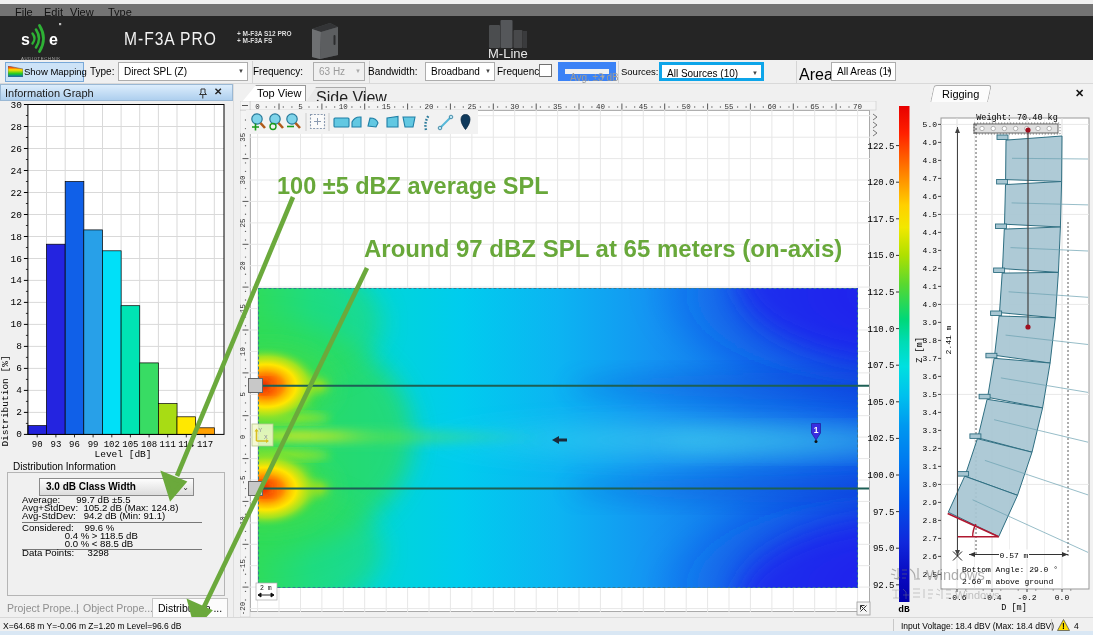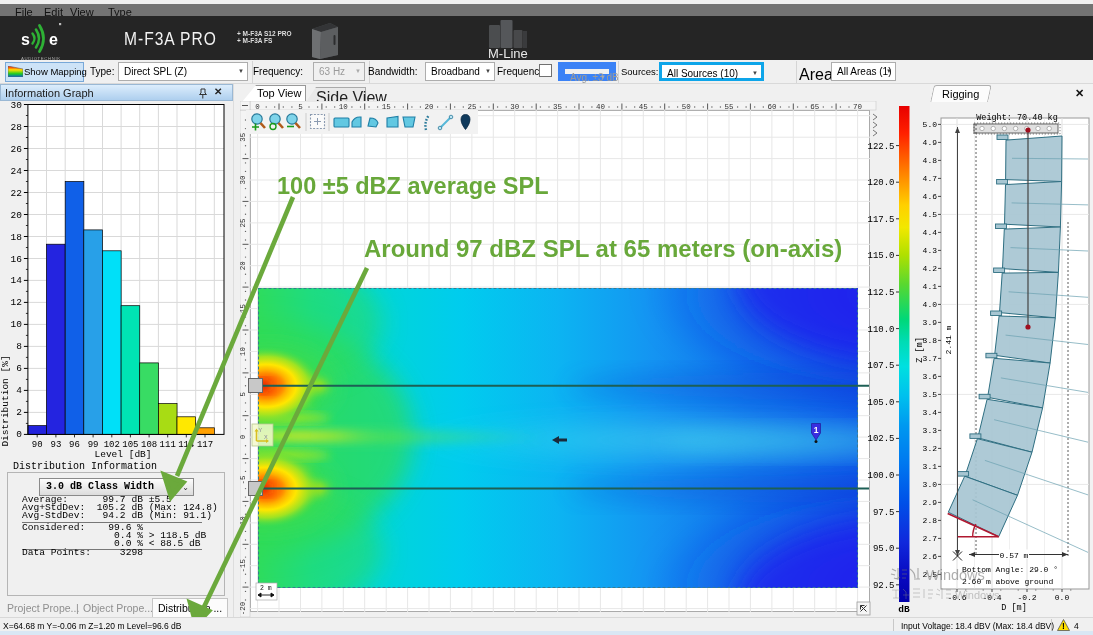--- a/index.html
+++ b/index.html
@@ -1,18 +1,18 @@
 <!DOCTYPE html>
 <html><head><meta charset="utf-8"><title>M-F3A PRO</title>
 <style>
 *{margin:0;padding:0;box-sizing:border-box}
 html,body{width:1093px;height:635px;overflow:hidden}
 body{font-family:"Liberation Sans",sans-serif;background:#f0f0f0;position:relative}
 .abs{position:absolute}
-.mono{font-family:Liberation Mono, monospace}
+.mono{font-family:Liberation Sans, sans-serif}
 </style></head>
 <body>
 <div class="abs" style="left:0;top:4px;width:1093px;height:16px;background:#737373;border-bottom:1px solid #c2410c">
 <span class="abs" style="left:15px;top:2px;font-size:11px;color:#111">File</span>
 <span class="abs" style="left:44px;top:2px;font-size:11px;color:#111">Edit</span>
 <span class="abs" style="left:70px;top:2px;font-size:11px;color:#111">View</span>
 <span class="abs" style="left:108px;top:2px;font-size:11px;color:#111">Type</span>
 </div>
 <div class="abs" style="left:0;top:16px;width:1093px;height:44px;background:#252525">
 <svg class="abs" style="left:20px;top:2px" width="50" height="42" viewBox="0 0 50 42">

